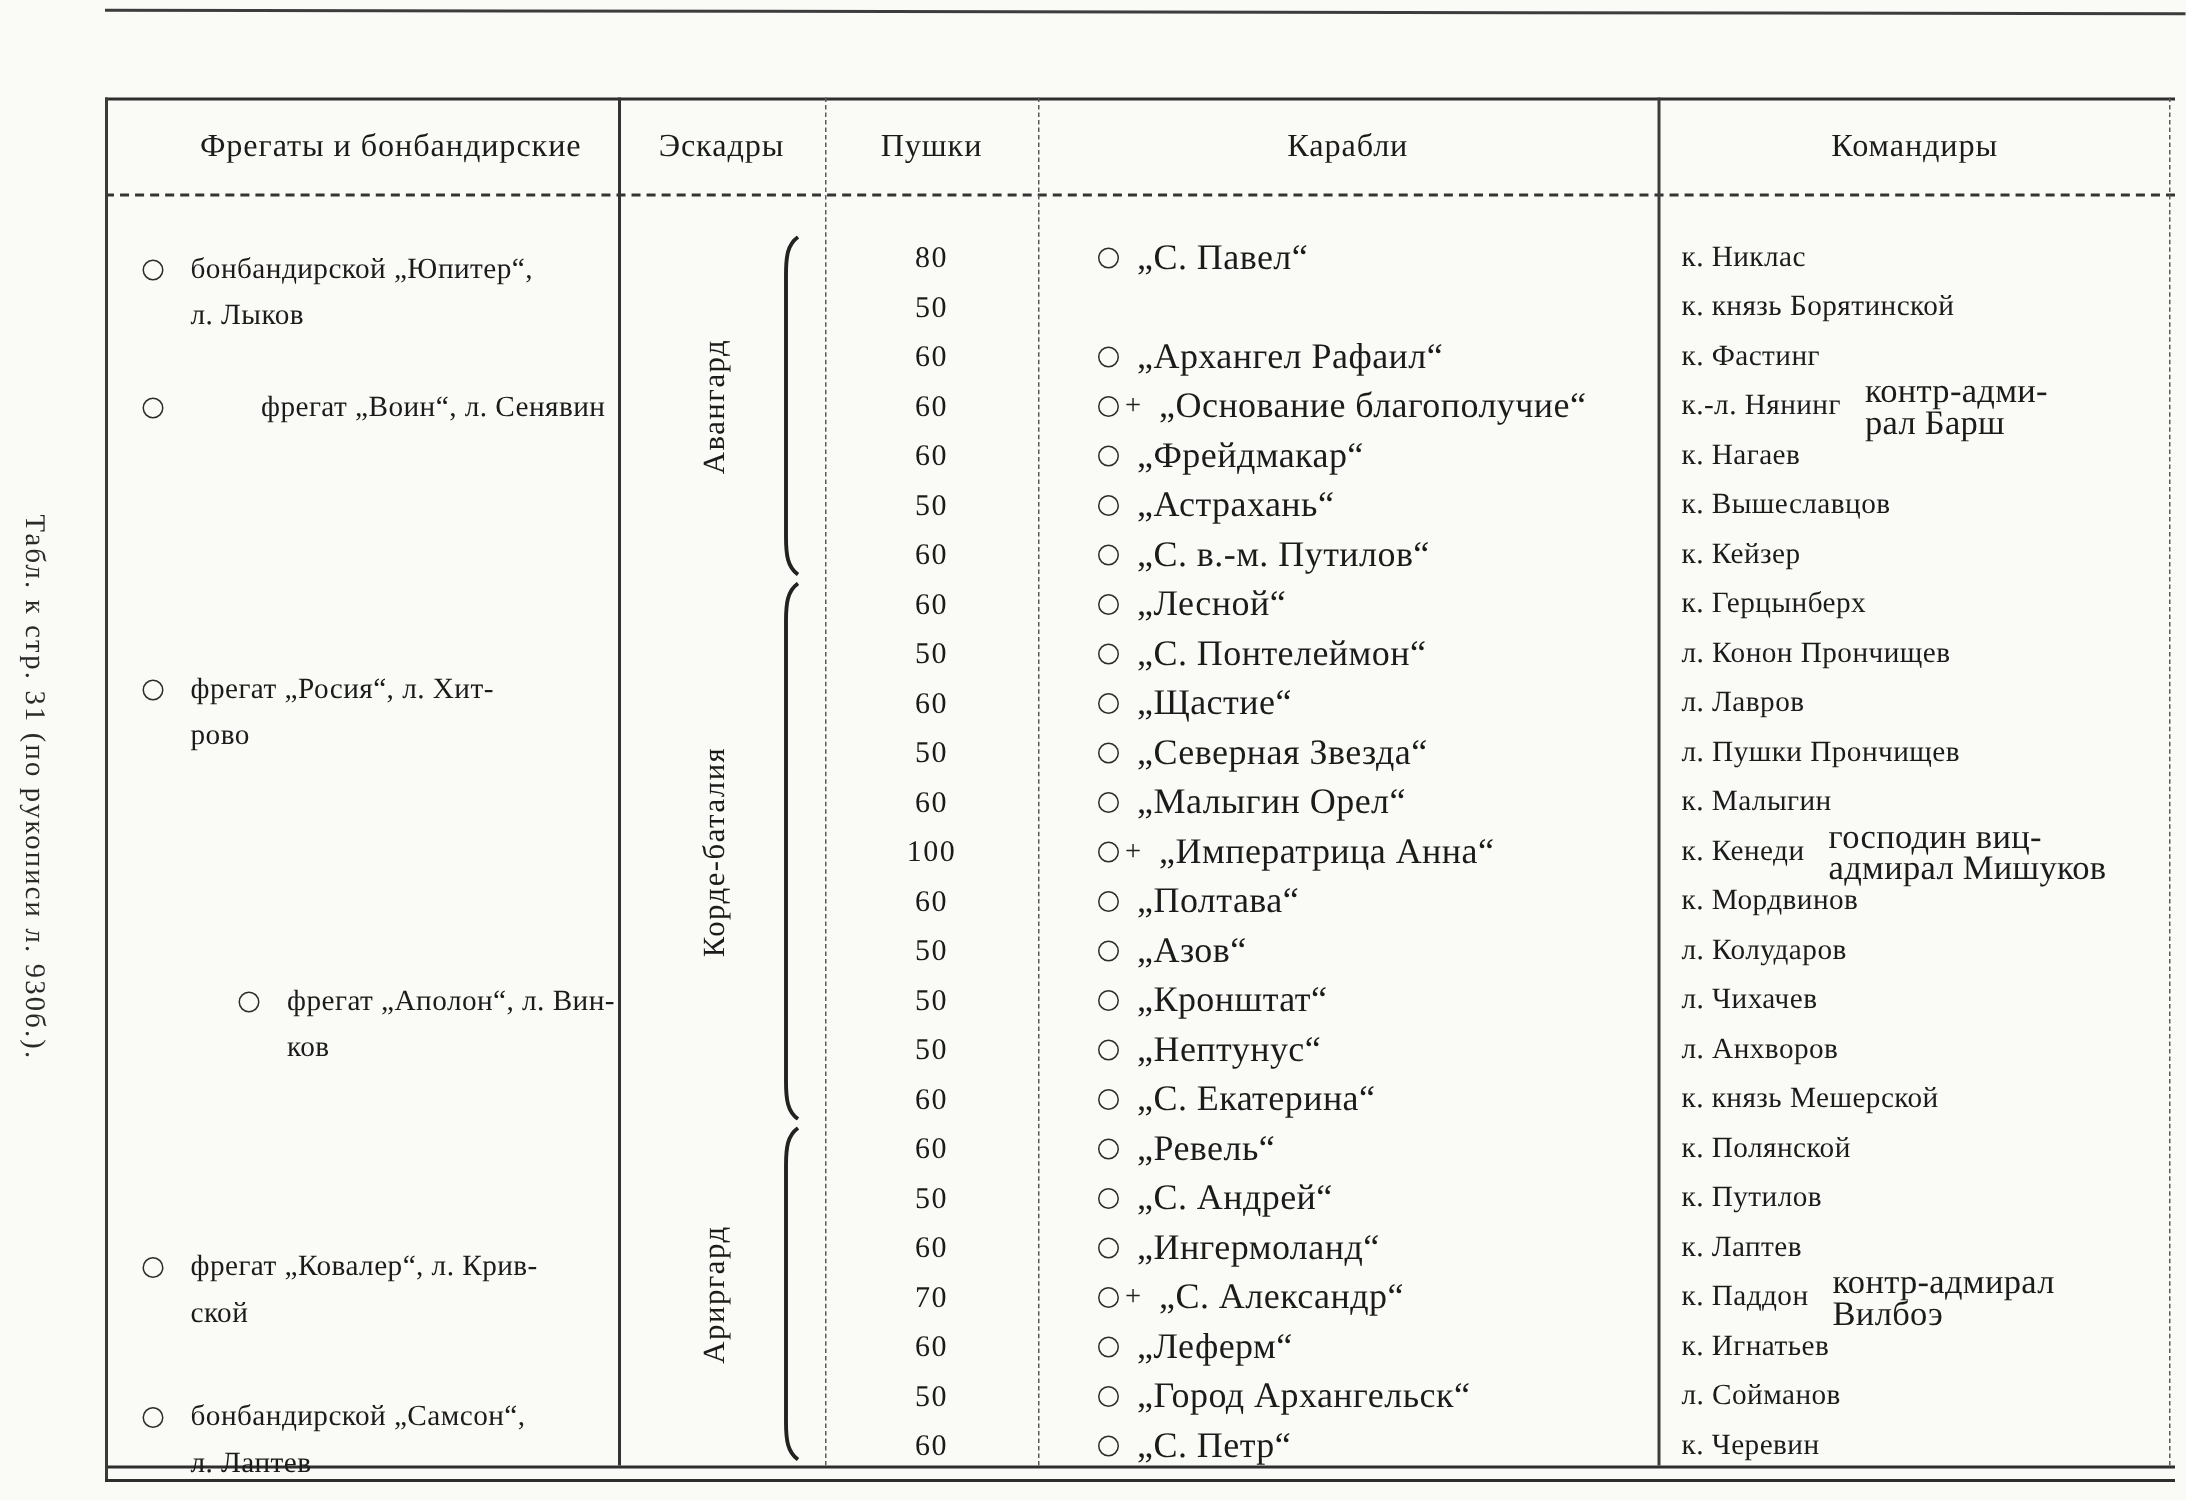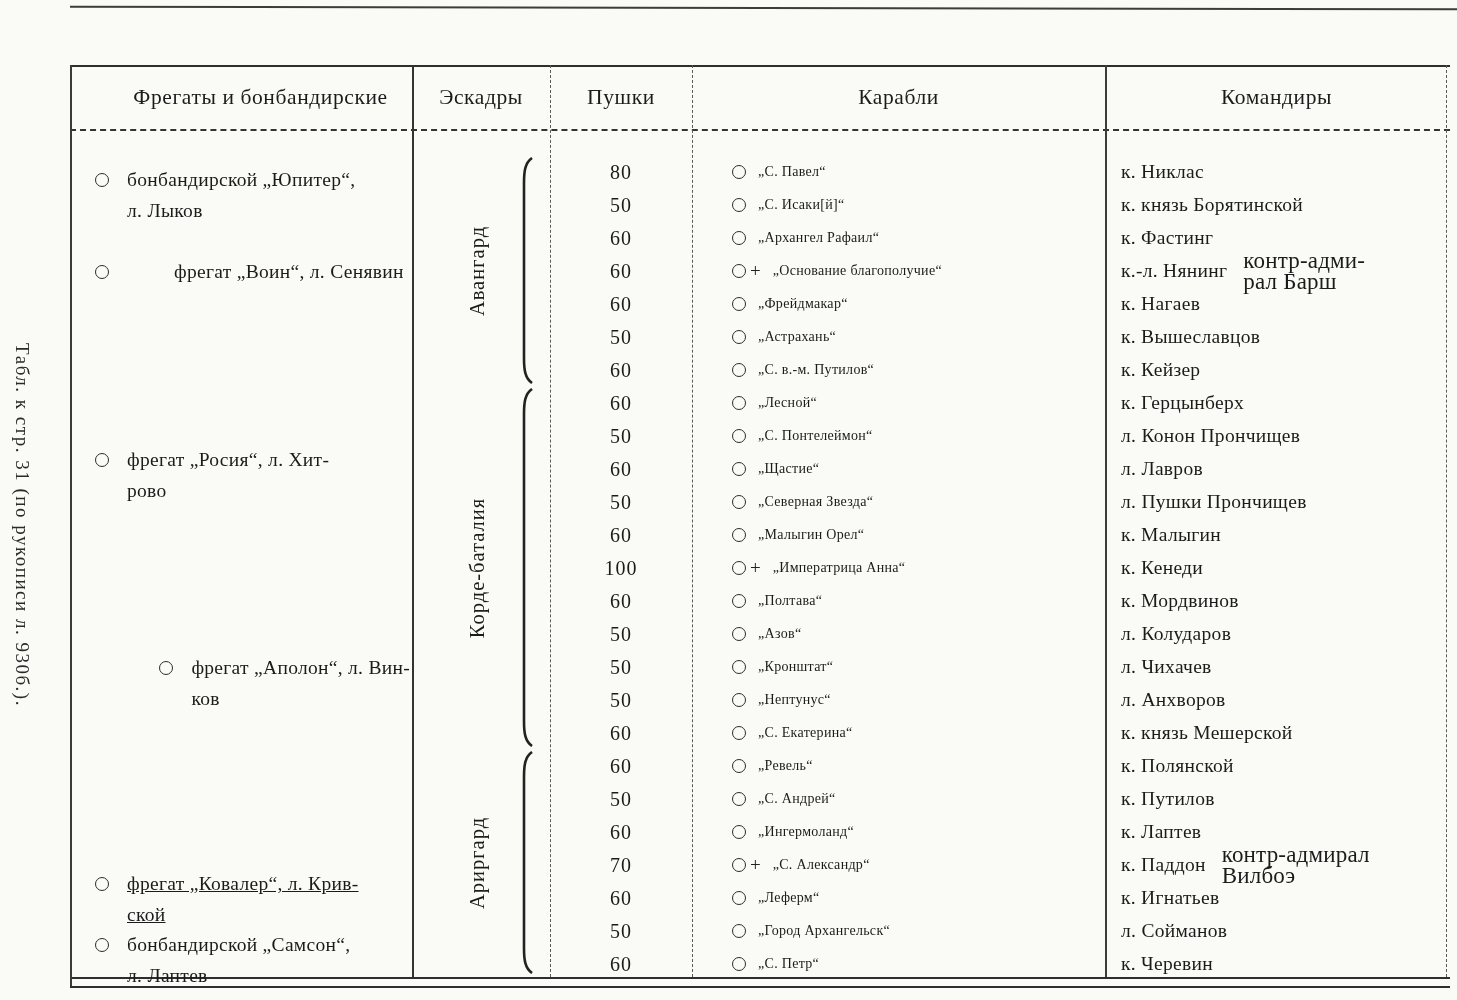--- a/index.html
+++ b/index.html
@@ -24,21 +24,21 @@
   
   .row{position:absolute;left:0;width:1238px;height:33px;}
   .cell{position:absolute;top:0;height:33px;display:flex;align-items:center;}
   .cell.guns{left:550px;width:142px;justify-content:center;font-size:20px;letter-spacing:1px;}
   .cell.ship{left:692px;width:413px;padding-left:40px;box-sizing:border-box;}
   .cell.cmdr{left:1105px;width:352px;padding-left:16px;box-sizing:border-box;
              font-size:19.5px;letter-spacing:.3px;white-space:nowrap;}
   .circ{width:12px;height:12px;border:1.5px solid #2c2c2c;border-radius:50%;
         display:inline-block;flex:0 0 auto;}
   .plus{font-size:19px;margin-left:4px;line-height:12px;color:#222;}
-  .shipname{margin-left:12px;font-size:14px;letter-spacing:.3px;white-space:nowrap;}
+  .shipname{margin-left:12px;font-size:24px;letter-spacing:.3px;white-space:nowrap;}
   .note{display:flex;align-items:center;margin-left:14px;}
   .note .ntext{font-size:23px;line-height:21px;letter-spacing:.2px;margin-left:2px;}
 
   
   .fentry{position:absolute;left:95px;width:315px;display:flex;}
   .fentry .circ{margin-top:9px;}
   .fentry .flines{margin-left:18px;font-size:19.5px;line-height:31px;
                   letter-spacing:.3px;white-space:nowrap;}
 
   
@@ -113,21 +113,21 @@
         <div class="flines">фрегат „Воин“, л. Сенявин</div>
       </div>
       <div class="fentry" style="top: 444.1px;">
         <div class="circ"></div>
         <div class="flines">фрегат „Росия“, л. Хит-<br>рово</div>
       </div>
       <div class="fentry" style="top: 652px; justify-content: flex-end;">
         <div class="circ"></div>
         <div class="flines">фрегат „Аполон“, л. Вин-<br>ков</div>
       </div>
-      <div class="fentry" style="top: 868px; text-decoration: underline;">
+      <div class="fentry" style="top: 829px;">
         <div class="circ"></div>
         <div class="flines">фрегат „Ковалер“, л. Крив-<br>ской</div>
       </div>
       <div class="fentry" style="top: 929.2px;">
         <div class="circ"></div>
         <div class="flines">бонбандирской „Самсон“,<br>л. Лаптев</div>
       </div>
     </div>
   <div id="rows">
       <div class="row" style="top: 155.5px;">
@@ -135,24 +135,20 @@
         <div class="cell ship">
           <div class="circ"></div>
           <div class="shipname">„С. Павел“</div>
         </div>
         <div class="cell cmdr">
           <div class="">к. Никлас</div>
         </div>
       </div>
       <div class="row" style="top: 188.5px;">
         <div class="cell guns">50</div>
-        <div class="cell ship">
-          <div class="circ"></div>
-          <div class="shipname">„С. Исаки[й]“</div>
-        </div>
         <div class="cell cmdr">
           <div class="">к. князь Борятинской</div>
         </div>
       </div>
       <div class="row" style="top: 221.5px;">
         <div class="cell guns">60</div>
         <div class="cell ship">
           <div class="circ"></div>
           <div class="shipname">„Архангел Рафаил“</div>
         </div>
@@ -256,20 +252,23 @@
       </div>
       <div class="row" style="top: 551.5px;">
         <div class="cell guns">100</div>
         <div class="cell ship">
           <div class="circ"></div>
           <div class="plus">+</div>
           <div class="shipname">„Императрица Анна“</div>
         </div>
         <div class="cell cmdr">
           <div class="">к. Кенеди</div>
+          <div class="note">
+            <div class="ntext">господин виц-<br>адмирал Мишуков</div>
+          </div>
         </div>
       </div>
       <div class="row" style="top: 584.5px;">
         <div class="cell guns">60</div>
         <div class="cell ship">
           <div class="circ"></div>
           <div class="shipname">„Полтава“</div>
         </div>
         <div class="cell cmdr">
           <div class="">к. Мордвинов</div>

